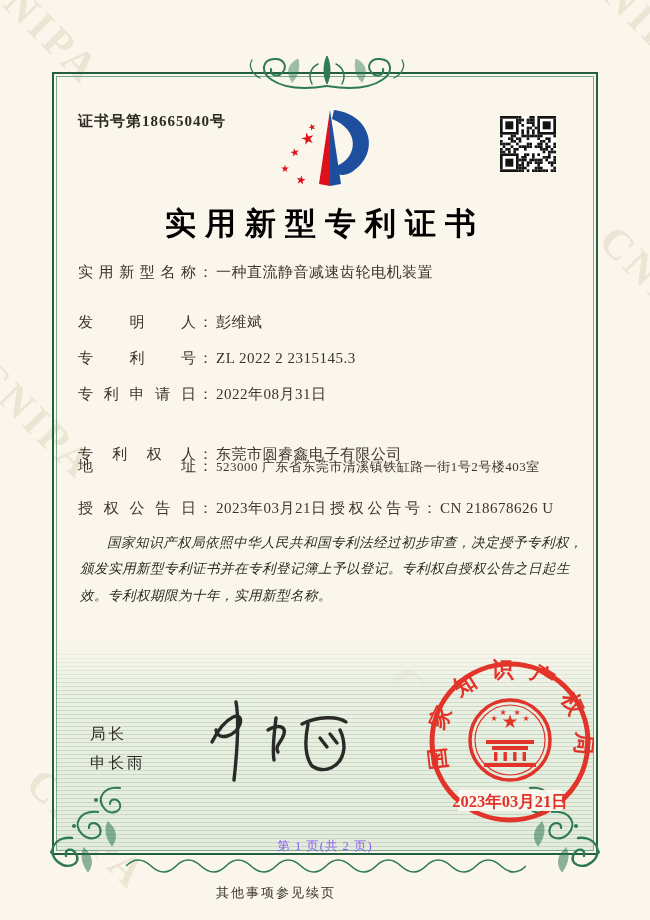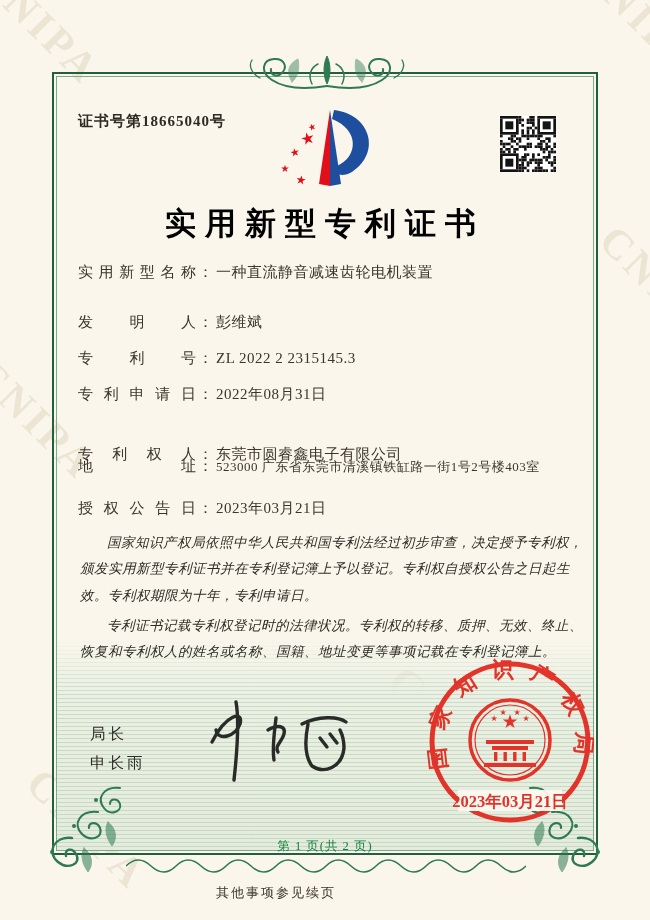--- a/index.html
+++ b/index.html
@@ -46,21 +46,21 @@
   .flabel2{display:inline-block;width:90px;text-align:justify;text-align-last:justify;text-justify:inter-character;}
   .fcolon{display:inline-block;margin:0 3px 0 2px;}
   .fvalue{letter-spacing:.5px;}
   .field .col2{position:absolute;left:252px;top:0;}
   .paras{position:absolute;left:80px;top:530px;width:508px;z-index:5;}
   .paras p{
     margin:0 0 4px 0;text-indent:2em;font-size:13.5px;line-height:1.95;
     font-style:italic;color:#2e2a24;letter-spacing:.5px;
   }
   .director{position:absolute;left:90px;z-index:5;font-family:Liberation Mono, monospace;font-size:15.5px;letter-spacing:3px;color:#2c2a26;}
-  .footer-page{position:absolute;left:52px;width:546px;top:838px;z-index:5;text-align:center;font-size:12.5px;color:#15803d;letter-spacing:1px;}
+  .footer-page{position:absolute;left:52px;width:546px;top:838px;z-index:5;text-align:center;font-size:12.5px;color:#8b5cf6;letter-spacing:1px;}
   .cont-note{position:absolute;left:0;width:552px;top:884px;z-index:5;text-align:center;font-size:13px;color:#3a352d;letter-spacing:2px;}
   svg{display:block;}
 </style>
 </head>
 <body>
 
 <svg width="0" height="0" style="position:absolute" aria-hidden="true">
   <defs>
     <g id="halfscroll" fill="none" stroke-width="2" stroke-linecap="round">
       <path d="M95,34 C70,38 52,36 40,28 C28,20 30,8 42,7 C52,6 56,15 50,21 C45,26 38,23 39,17"></path>
@@ -303,25 +303,27 @@
   <span class="flabel">专利申请日</span><span class="fcolon">：</span><span class="fvalue">2022年08月31日</span>
 </div>
 <div class="field" style="top:445px">
   <span class="flabel">专利权人</span><span class="fcolon">：</span><span class="fvalue">东莞市圆睿鑫电子有限公司</span>
 </div>
 <div class="field" style="top:457px">
   <span class="flabel">地址</span><span class="fcolon">：</span><span class="fvalue" style="font-size:13px">523000 广东省东莞市清溪镇铁缸路一街1号2号楼403室</span>
 </div>
 <div class="field" style="top:499px">
   <span class="flabel">授权公告日</span><span class="fcolon">：</span><span class="fvalue">2023年03月21日</span>
+  <span class="col2">
+    <span class="flabel2">授权公告号</span><span class="fcolon">：</span><span class="fvalue">CN 218678626 U</span>
+  </span>
 </div>
 
 <div class="paras">
-  <p>国家知识产权局依照中华人民共和国专利法经过初步审查，决定授予专利权，颁发实用新型专利证书并在专利登记簿上予以登记。专利权自授权公告之日起生效。专利权期限为十年，专利申请日。</p>
-  <p>专利证书记载专利权登记时的法律状况。专利权的转移、质押、无效、终止、恢复和专利权人的姓名或名称、国籍、地址变更等事项记载在专利登记簿上。</p>
+  <p>国家知识产权局依照中华人民共和国专利法经过初步审查，决定授予专利权，颁发实用新型专利证书并在专利登记簿上予以登记。专利权自授权公告之日起生效。专利权期限为十年，实用新型名称。</p>
 </div>
 
 <div class="director" style="top:724px">局长</div>
 <div class="director" style="top:753px">申长雨</div>
 
 <svg class="abs" style="left:190px;top:690px;z-index:5" width="170" height="95" viewBox="0 0 170 95">
   <g fill="none" stroke="#2a2a28" stroke-width="3.4" stroke-linecap="round">
     <path d="M22,52 C36,24 54,20 50,34 C46,46 28,52 26,40"></path>
     <path d="M46,12 C50,34 46,72 44,90"></path>
     <path d="M78,40 C88,34 96,36 94,44 C92,52 84,56 88,62"></path>

